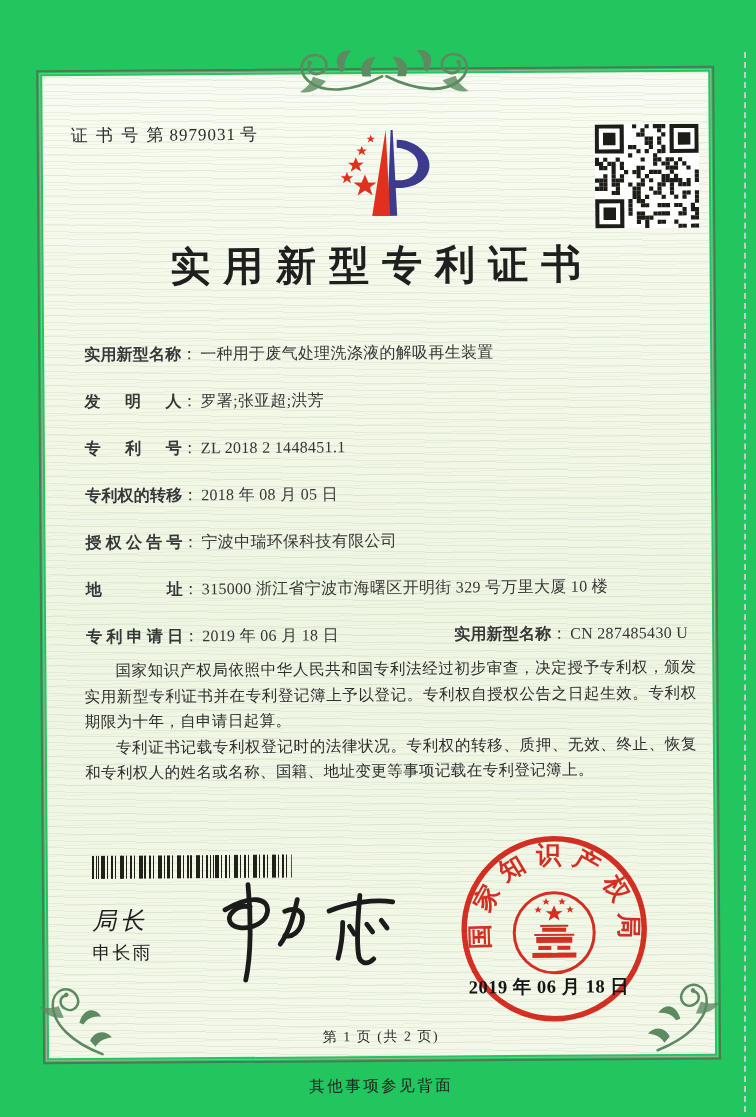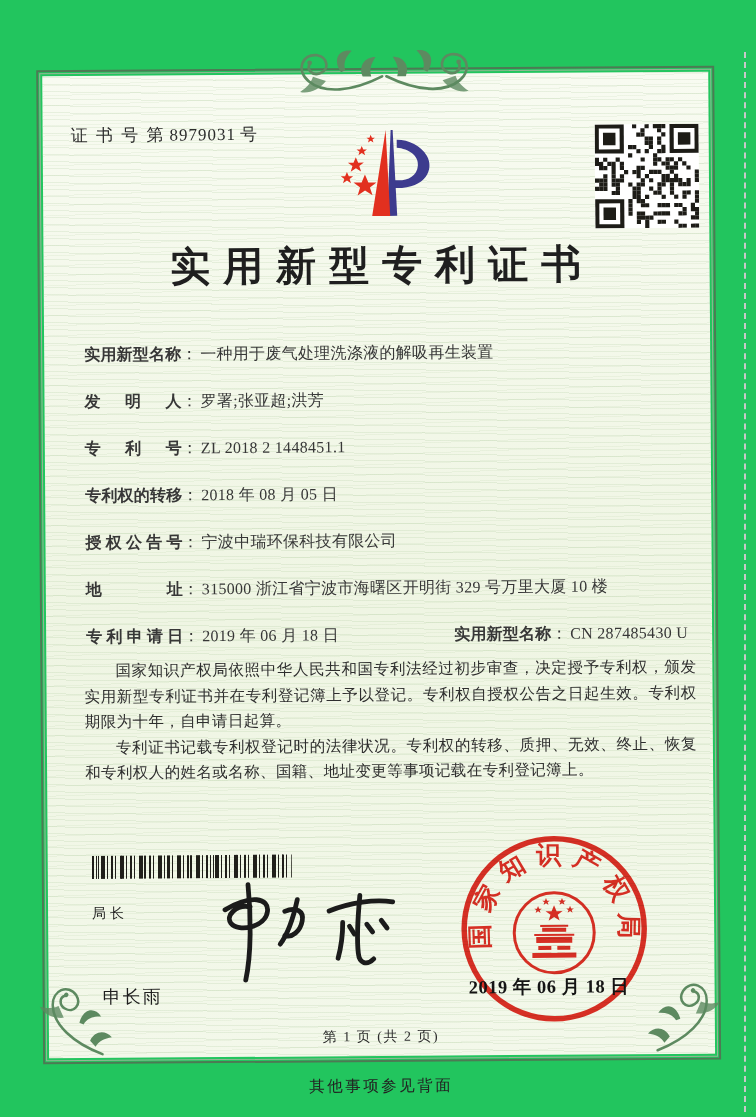--- a/index.html
+++ b/index.html
@@ -39,24 +39,24 @@
   
   .paras{position:absolute;left:84px;top:656px;width:612px;font-size:15.5px;line-height:25.5px;
     color:#2e2e2e;text-align:justify;letter-spacing:0.4px;}
   .paras p{margin:0;text-indent:2em;}
 
   
   .barcode{position:absolute;left:90px;top:854px;width:200px;height:23px;
     background-image:
       repeating-linear-gradient(90deg,transparent 0 6px,#201f1a 6px 7px,transparent 7px 23px),
       repeating-linear-gradient(90deg,#201f1a 0 2px,transparent 2px 4px,#201f1a 4px 5px,transparent 5px 9px,#201f1a 9px 13px,transparent 13px 15px,#201f1a 15px 16px,transparent 16px 19px);}
-  .signoff-title{position:absolute;left:90px;top:903px;font-size:14px;letter-spacing:4px;color:#1e1e1e;
+  .signoff-title{position:absolute;left:90px;top:903px;font-size:24px;letter-spacing:4px;color:#1e1e1e;
+    font-family:"Liberation Sans","DejaVu Sans",sans-serif;font-style:italic;}
+  .signoff-name{position:absolute;left:90px;top:939px;font-size:18px;letter-spacing:2px;color:#1e1e1e;
     font-family:"Liberation Sans","DejaVu Sans",sans-serif;}
-  .signoff-name{position:absolute;left:100px;top:939px;font-size:18px;letter-spacing:2px;color:#1e1e1e;
-    font-family:"Liberation Sans","DejaVu Sans",sans-serif;margin-top:44px;}
   .signature{position:absolute;left:196px;top:876px;width:212px;height:106px;z-index:4;}
   .seal{position:absolute;left:452px;top:830px;width:200px;height:200px;mix-blend-mode:multiply;opacity:0.95;z-index:3;}
   .seal-date{position:absolute;left:466px;top:975px;font-size:18.5px;font-weight:700;letter-spacing:0.5px;
     color:#141414;z-index:5;}
   .page-num{position:absolute;left:0;top:1028px;width:100%;text-align:center;font-size:14px;
     letter-spacing:1.5px;color:#2c2c2c;}
   .back-note{position:absolute;left:0;top:1076px;width:100%;text-align:center;font-size:15.5px;
     letter-spacing:2.5px;color:#222;}
 </style>
 </head>

